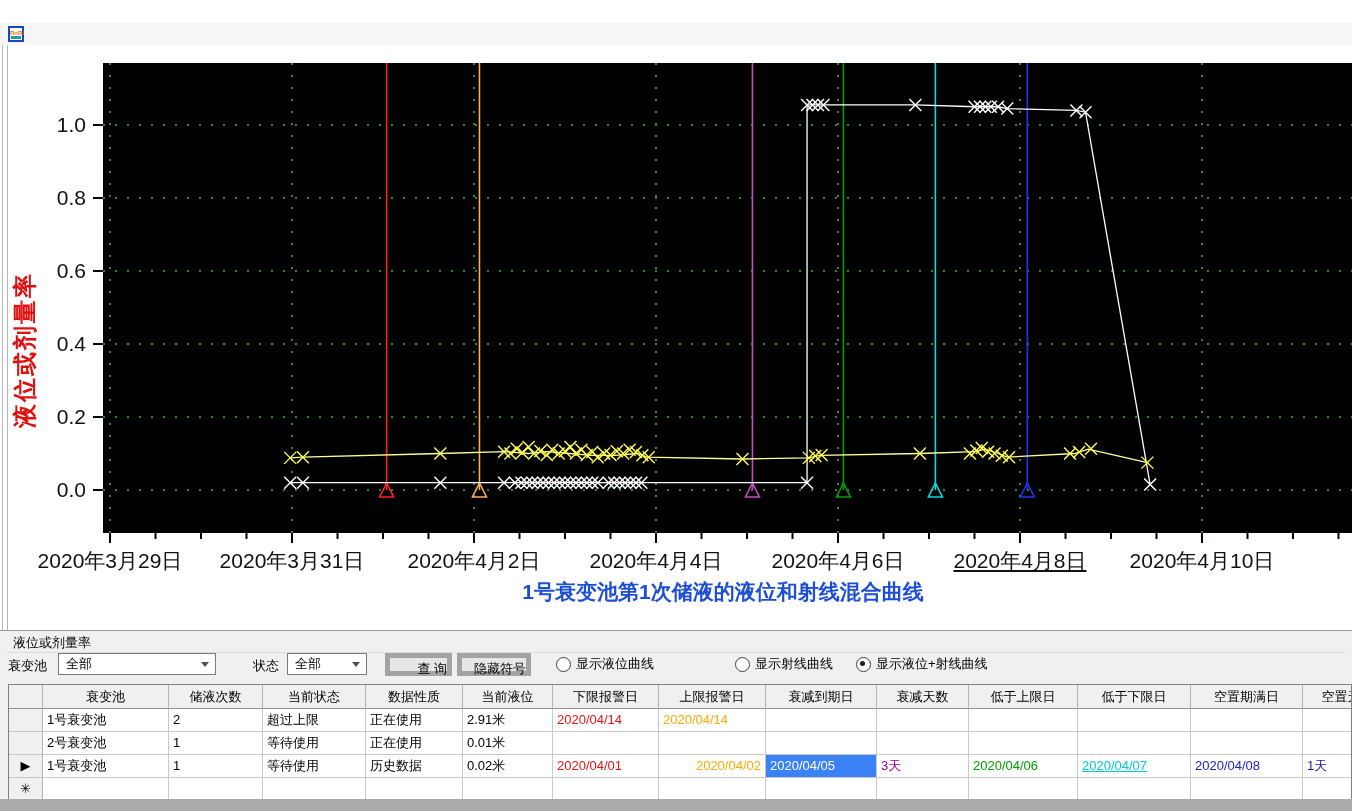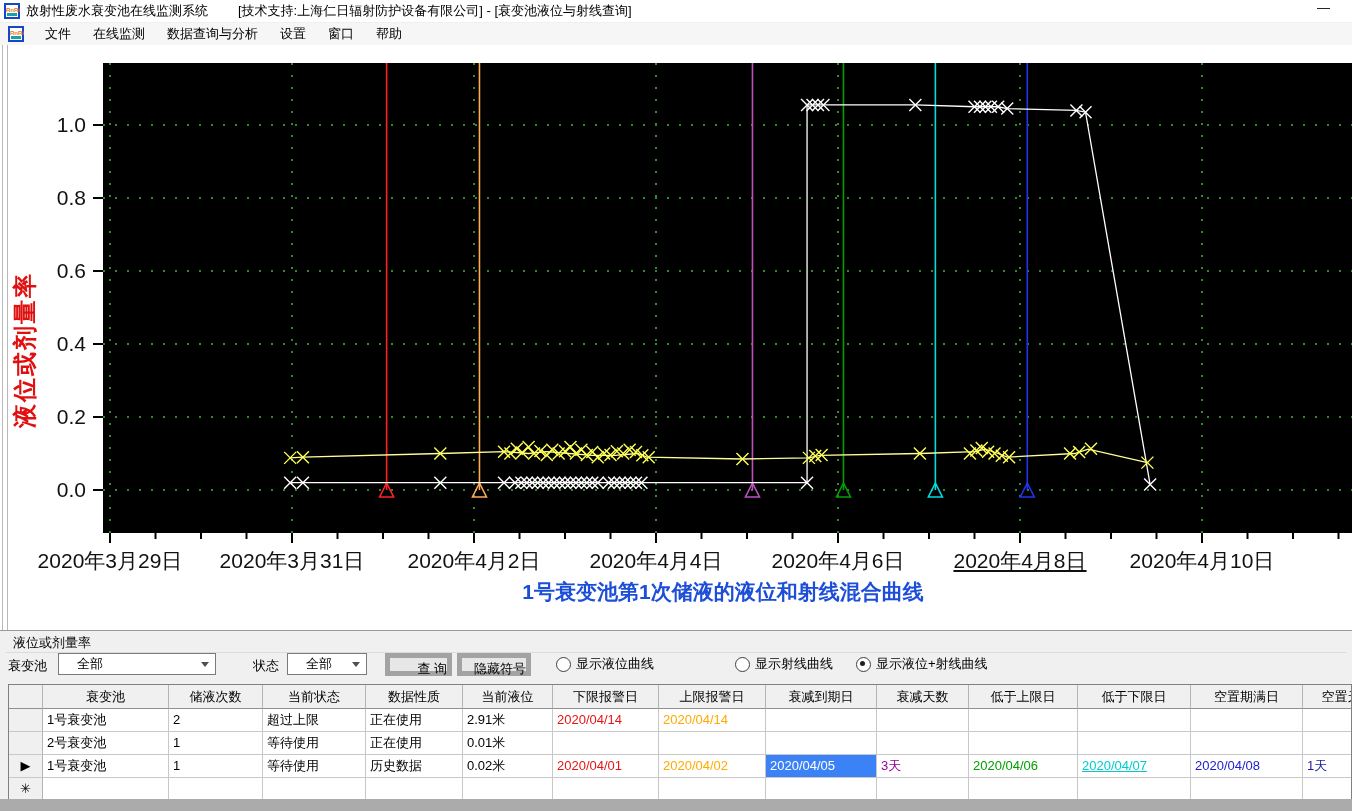--- a/index.html
+++ b/index.html
@@ -28,21 +28,21 @@
   .ytick{position:absolute;width:60px;left:26px;text-align:right;font-size:21px;color:#111;line-height:26px;}
   .xtick{position:absolute;width:210px;text-align:center;font-size:21px;color:#111;top:502px;}
   .chart-title{position:absolute;left:103px;top:533px;width:1240px;text-align:center;
                font-size:21px;font-weight:bold;color:#1d4ed8;}
   
   .panel{position:absolute;left:0;top:630px;width:1352px;height:181px;background:#f0f0f0;border-top:1px solid #9a9a9a;box-sizing:border-box;}
   .group-label{position:absolute;left:10px;top:3px;font-size:13px;background:#f0f0f0;padding:0 3px;z-index:2;}
   .group-line{position:absolute;left:6px;top:21px;width:1340px;height:1px;background:#dcdcdc;}
   .ctl-label{position:absolute;top:26px;font-size:13px;}
   .combo{position:absolute;top:22px;height:22px;background:#fff;border:1px solid #7a7a7a;box-sizing:border-box;
-         font-size:13px;display:flex;align-items:center;padding-left:18px;cursor:default;}
+         font-size:13px;display:flex;align-items:center;padding-left:7px;cursor:default;}
   .combo .arrow{position:absolute;right:6px;top:8px;width:0;height:0;border-left:4px solid transparent;
          border-right:4px solid transparent;border-top:5px solid #505050;}
   .btn{position:absolute;top:22px;height:23px;background:#e7e7e7;border:5px solid #a3a3a3;box-sizing:border-box;
        font-size:13px;text-align:right;line-height:21px;cursor:default;}
   .radio-row{position:absolute;top:24px;display:flex;align-items:center;font-size:13px;}
   .radio{width:13px;height:13px;border:1px solid #404040;border-radius:50%;background:#fff;
          margin-right:5px;position:relative;flex:0 0 auto;}
   .radio.on:after{content:"";position:absolute;left:3px;top:3px;width:5px;height:5px;border-radius:50%;background:#202020;}
   
   .grid{position:absolute;left:8px;top:53px;width:1344px;height:117px;overflow:hidden;
@@ -52,37 +52,23 @@
          height:23px;line-height:22px;padding:0 4px;white-space:nowrap;overflow:hidden;flex:0 0 auto;}
   .ghead .gcell{background:#f0f0f0;text-align:center;border-right:1px solid #b4b4b4;border-bottom:1px solid #909090;height:24px;line-height:23px;}
   .gsel{background:#f0f0f0;text-align:center;border-right:1px solid #b4b4b4;padding:0;}
   .gray-strip{position:absolute;left:0;top:168px;width:1352px;height:13px;background:#ababab;}
 </style>
 </head>
 <body>
 
 <div id="app">
 
-  <div class="titlebar">
-    <div class="appicon"></div>
-    <span>放射性废水衰变池在线监测系统</span>
-    <span class="title-sub">[技术支持:上海仁日辐射防护设备有限公司] - [衰变池液位与射线查询]</span>
-    <span class="min-glyph">—</span>
-  </div>
 
   <div class="menubar">
     <div class="appicon"></div>
-    <div id="menu-items" style="display:flex;">
-        <div class="menu-item">文件</div>
-        <div class="menu-item">在线监测</div>
-        <div class="menu-item">数据查询与分析</div>
-        <div class="menu-item">设置</div>
-        <div class="menu-item">窗口</div>
-        <div class="menu-item">帮助</div>
-      </div>
   </div>
 
   <div class="chart-region">
     <div class="edge-line" style="left:2px"></div>
     <div class="edge-line" style="left:7px"></div>
     <div class="ylab">
         <span>液位或剂量率</span>
       </div>
     <div id="ytick-container">
         <div class="ytick" style="top: 432px;">0.0</div>
@@ -338,21 +324,21 @@
           <div class="gcell" style="width: 90px;"></div>
         </div>
         <div class="grow">
           <div class="gcell gsel" style="width: 34px;">▶</div>
           <div class="gcell" style="width: 126px;">1号衰变池</div>
           <div class="gcell" style="width: 94px;">1</div>
           <div class="gcell" style="width: 103px;">等待使用</div>
           <div class="gcell" style="width: 97px;">历史数据</div>
           <div class="gcell" style="width: 90px;">0.02米</div>
           <div class="gcell" style="width: 106px; color: rgb(232, 20, 20);">2020/04/01</div>
-          <div class="gcell" style="width: 107px; color: rgb(255, 170, 0);">2020/04/02</div>
+          <div class="gcell" style="width: 107px; color: rgb(255, 170, 0); text-align: right;">2020/04/02</div>
           <div class="gcell" style="width: 111px; background: #3b82f6; color: rgb(255, 255, 255);">2020/04/05</div>
           <div class="gcell" style="width: 92px; color: rgb(153, 0, 153);">3天</div>
           <div class="gcell" style="width: 109px; color: rgb(0, 160, 0);">2020/04/06</div>
           <div class="gcell" style="width: 113px; color: rgb(0, 204, 204); text-decoration: underline;">2020/04/07</div>
           <div class="gcell" style="width: 112px; color: rgb(34, 34, 204);">2020/04/08</div>
           <div class="gcell" style="width: 90px; color: rgb(34, 34, 153);">1天</div>
         </div>
         <div class="grow">
           <div class="gcell gsel" style="width: 34px;">✳</div>
           <div class="gcell" style="width: 126px;"></div>

